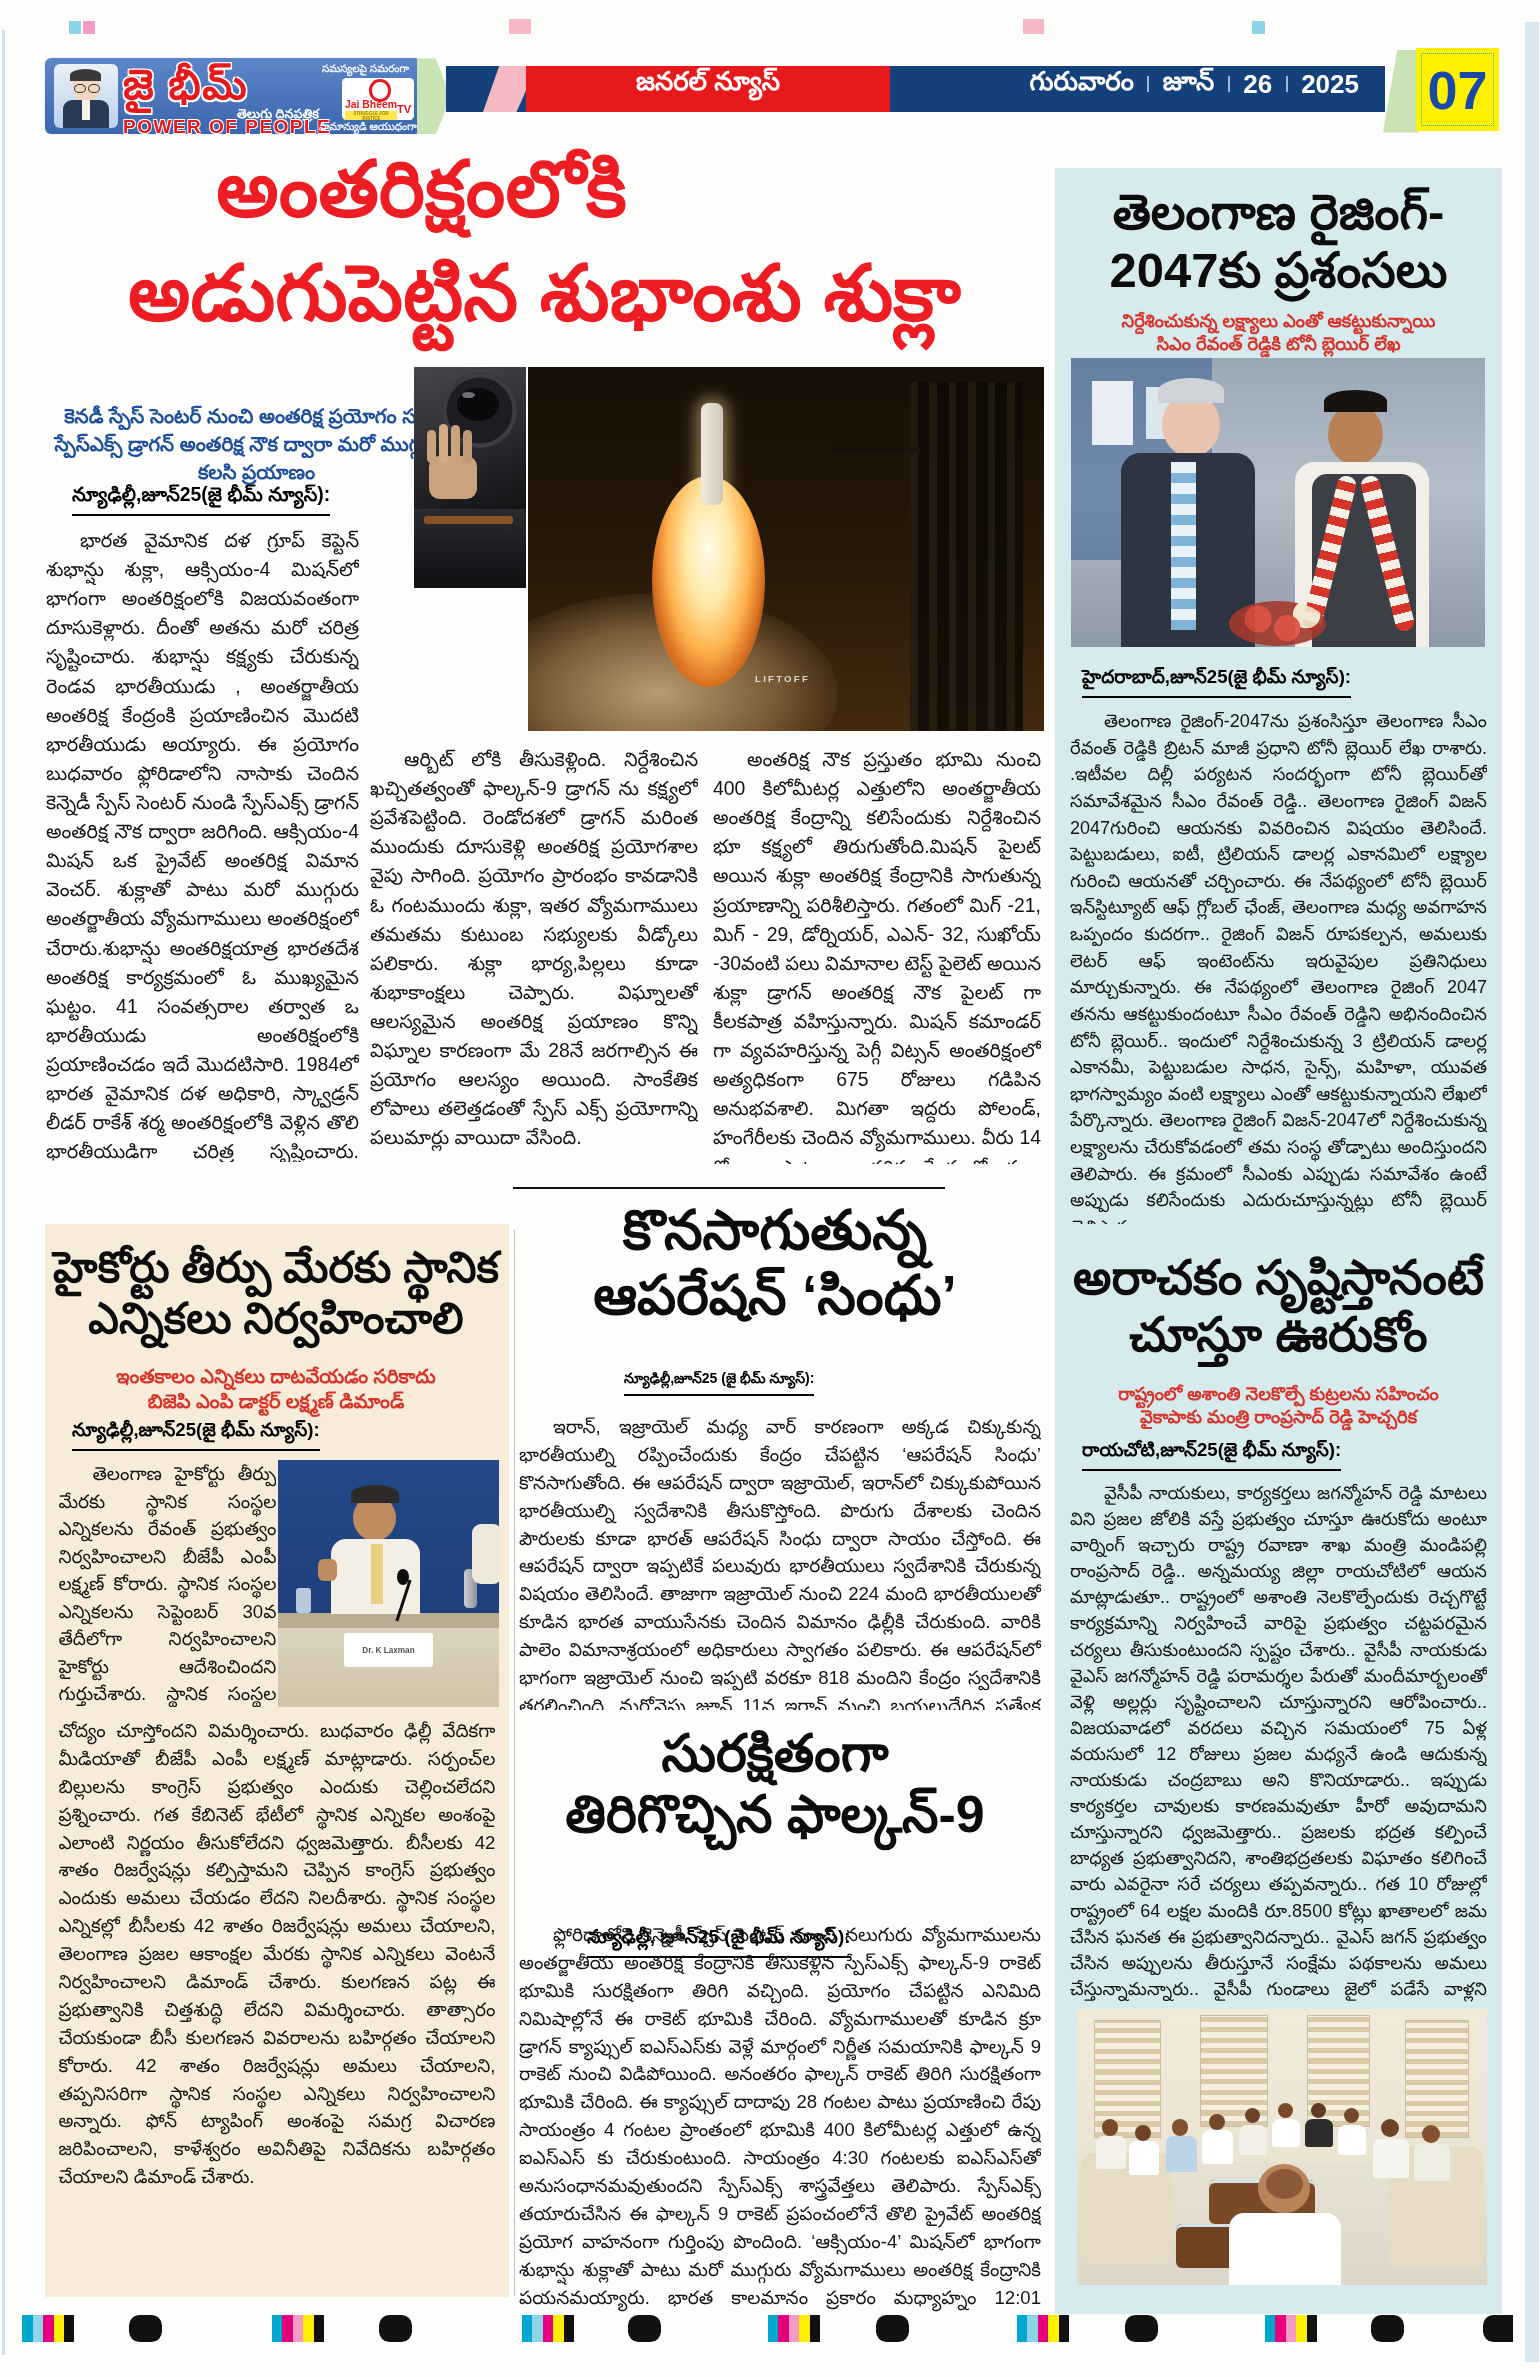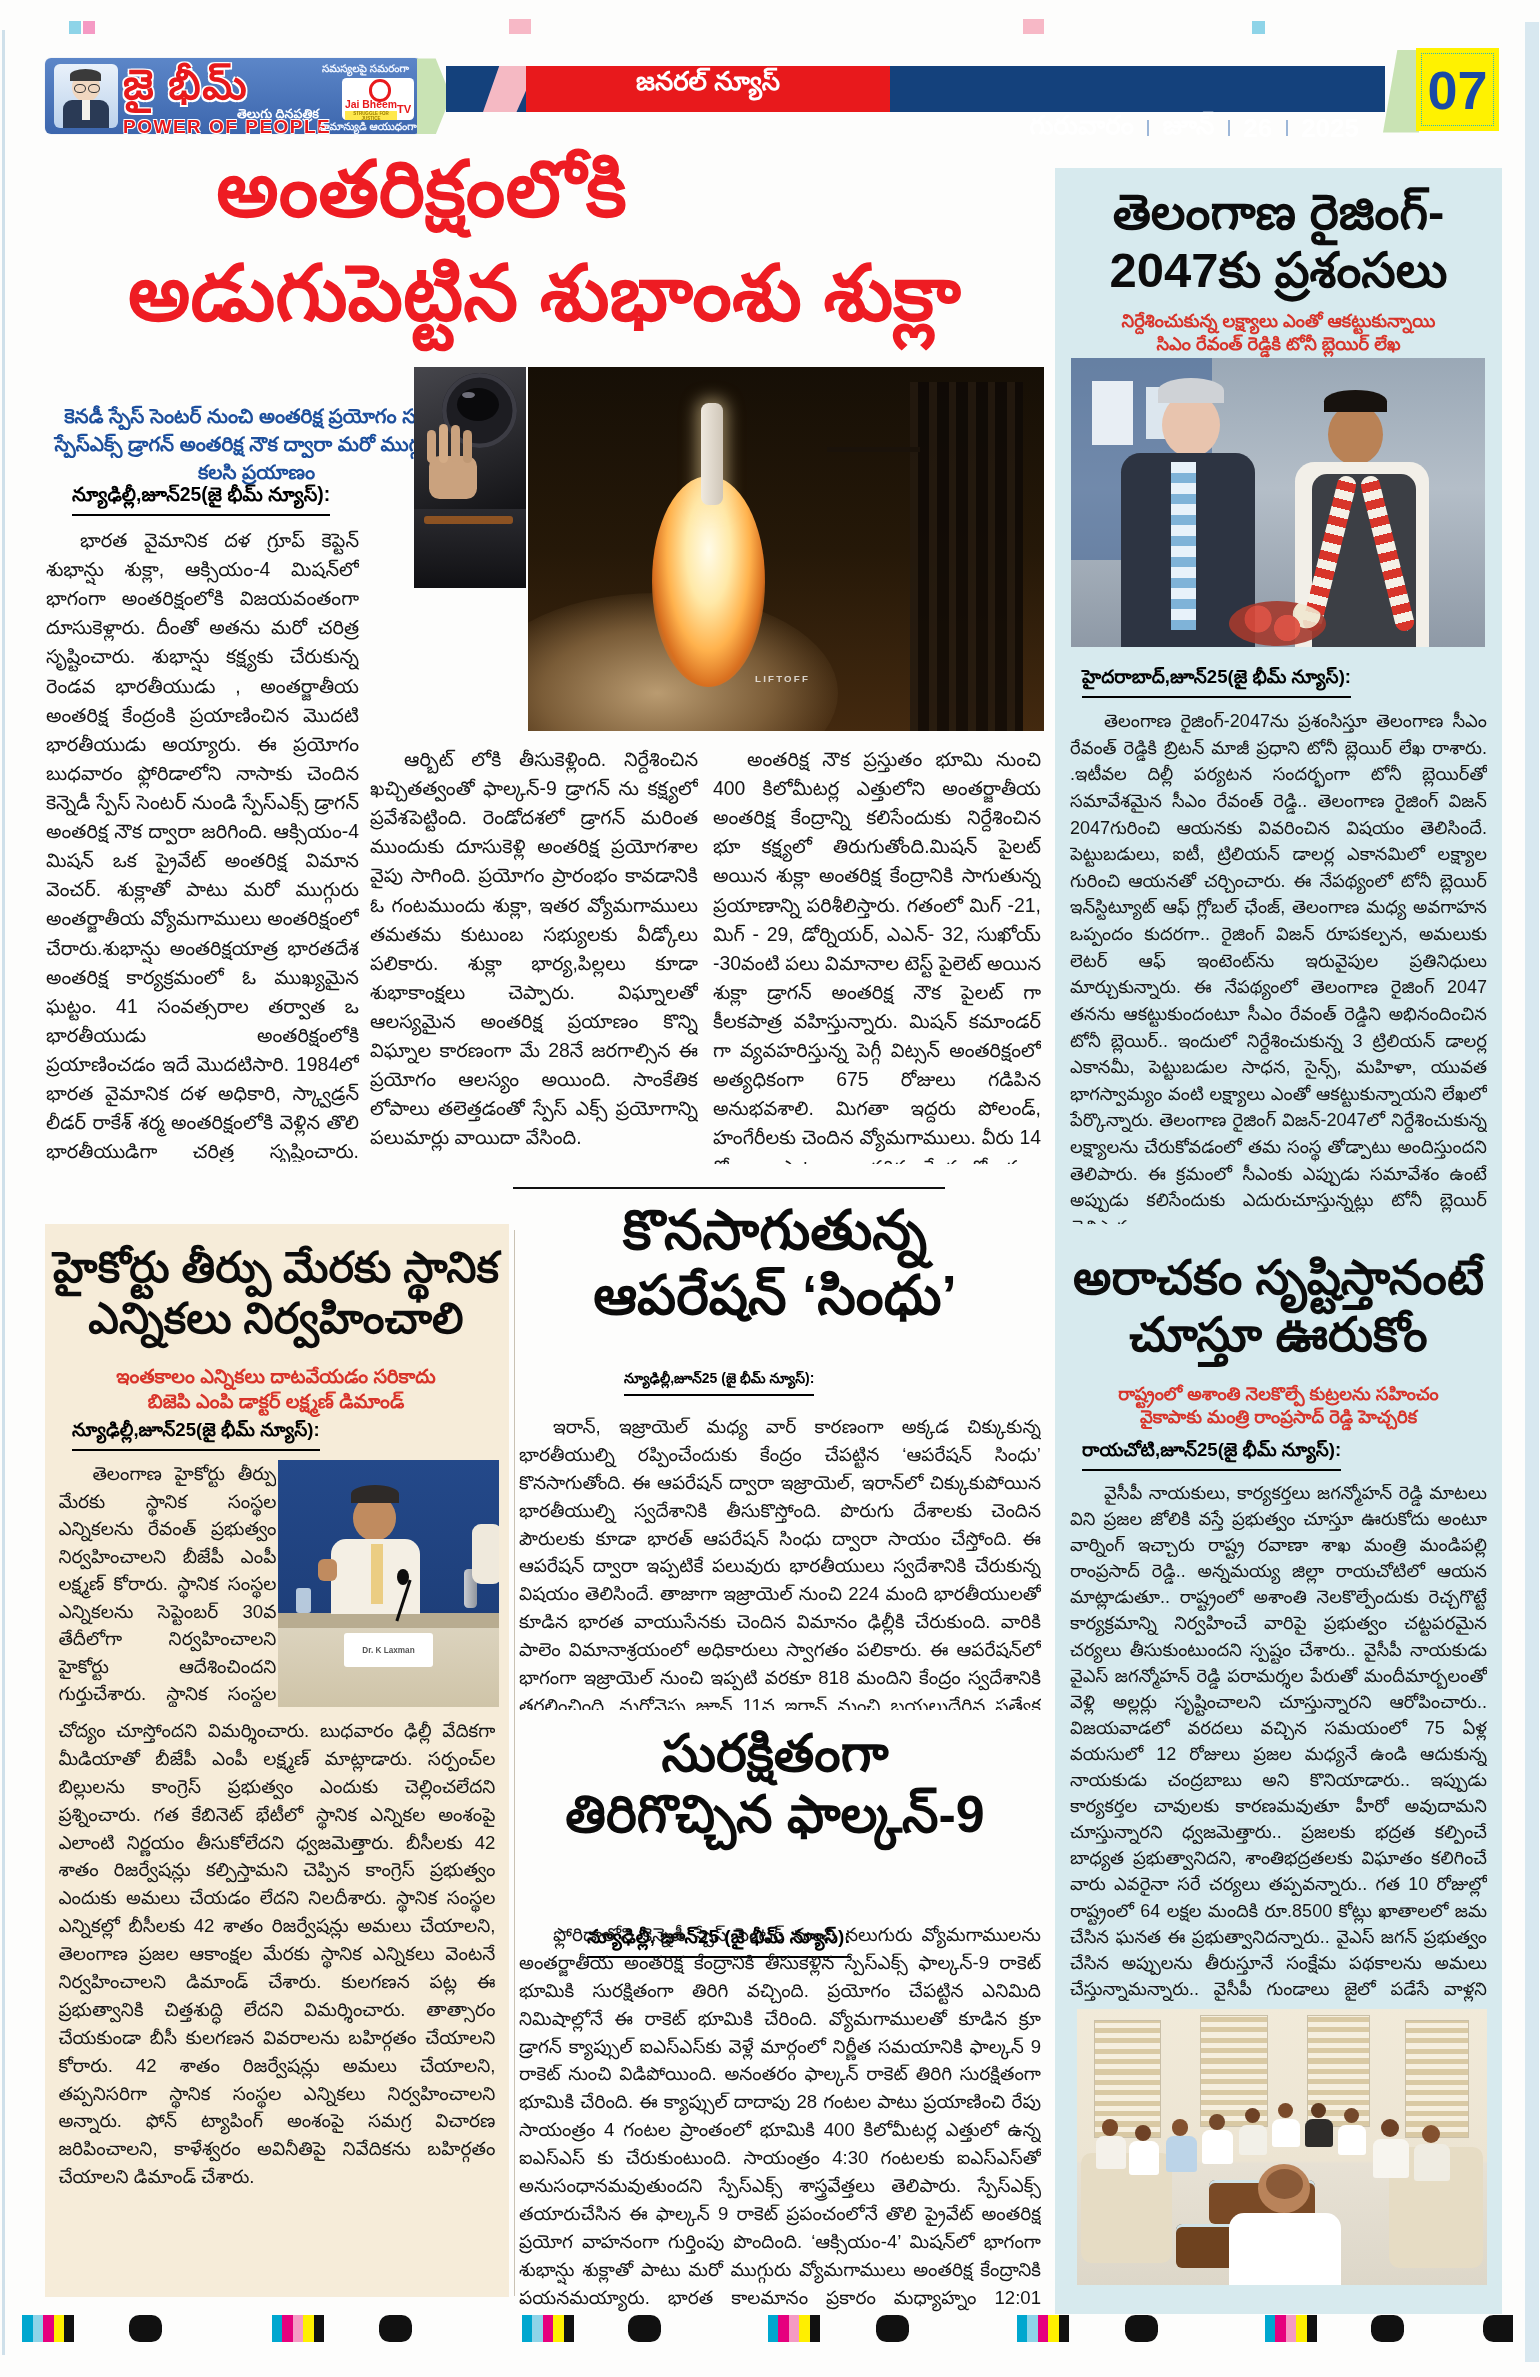--- a/index.html
+++ b/index.html
@@ -71,21 +71,21 @@
 
     <div class="abs" style="left:446px;top:21px;width:939px;height:46px;background:#14417c;"></div>
 
     <div class="abs" style="left:483px;top:21px;width:54px;height:46px;background:#f5b9c3;
                 clip-path:polygon(30% 0,100% 0,62% 100%,0 100%);"></div>
 
     <div class="abs" style="left:526px;top:21px;width:364px;height:46px;background:#e8191c;display:flex;justify-content:center;">
       <span style="font-size:26px;font-weight:bold;color:#ffffff;">జనరల్ న్యూస్</span>
     </div>
 
-    <div class="abs" style="left:924px;top:21px;width:447px;height:36px;display:flex;align-items:center;justify-content:flex-end;gap:13.4px;padding-right:12px;box-sizing:border-box;margin-top:44px;">
+    <div class="abs" style="left:924px;top:21px;width:447px;height:36px;display:flex;align-items:center;justify-content:flex-end;gap:13.4px;padding-right:12px;box-sizing:border-box;">
       <span style="font-size:26px;font-weight:bold;color:#ffffff;">గురువారం</span>
       <span class="sep"></span>
       <span style="font-size:26px;font-weight:bold;color:#ffffff;">జూన్</span>
       <span class="sep"></span>
       <span style="font-size:26px;font-weight:bold;color:#ffffff;">26</span>
       <span class="sep"></span>
       <span style="font-size:26px;font-weight:bold;color:#ffffff;">2025</span>
     </div>
 
     <div class="abs" style="left:1383px;top:4.5px;width:36px;height:83px;background:#c9e3b4;

